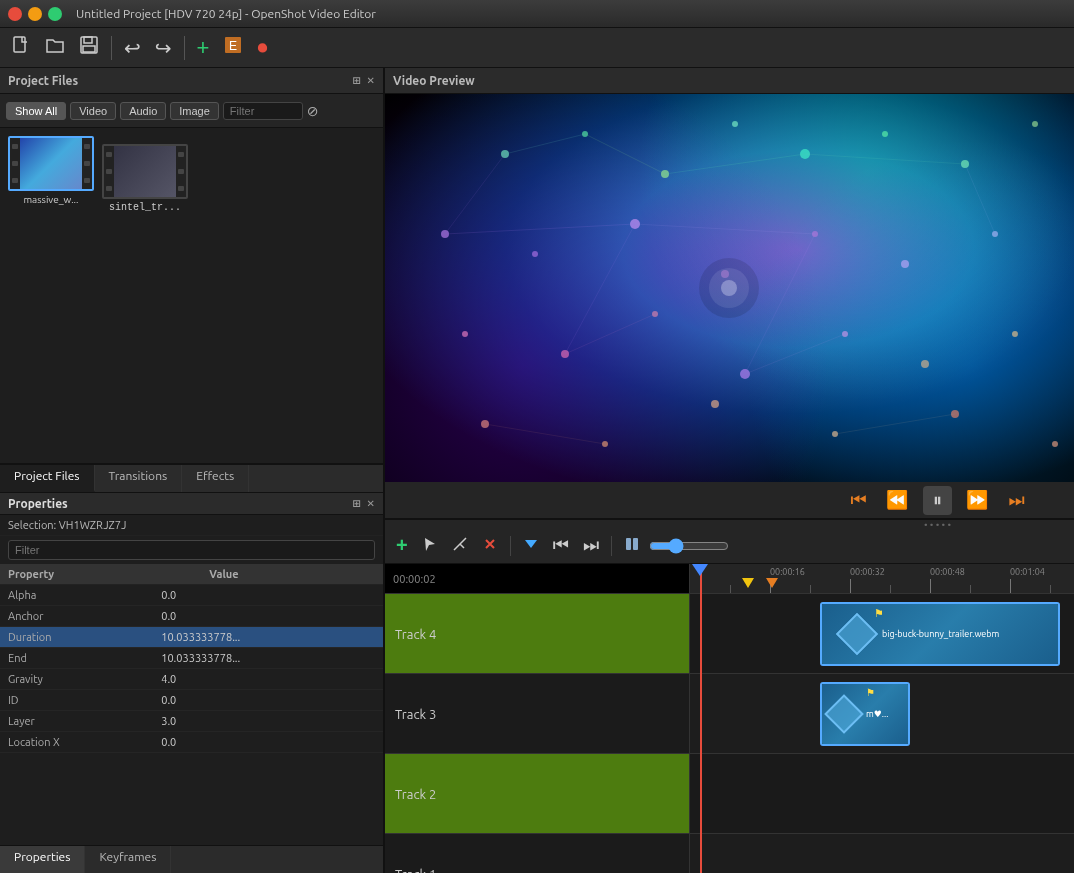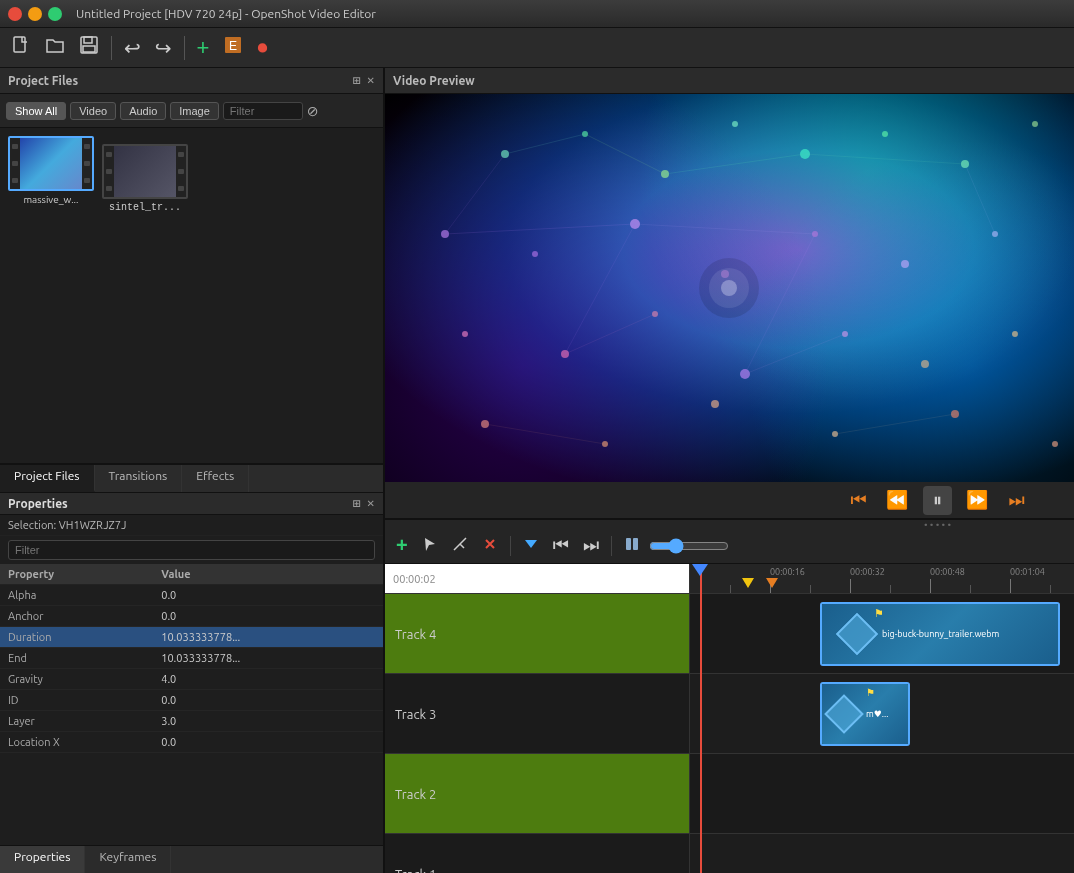--- a/index.html
+++ b/index.html
@@ -272,20 +272,21 @@
       width: calc(100% - 16px);
     }
     #prop-table {
       flex: 1;
       overflow-y: auto;
     }
     .prop-table-header {
       display: flex;
       background: #333;
       border-bottom: 1px solid #222;
+      gap: 48px;
     }
     .prop-col-header {
       padding: 4px 8px;
       font-size: 11px;
       font-weight: bold;
       color: #aaa;
     }
     .prop-col-header.name { width: 40%; }
     .prop-col-header.val { flex: 1; }
     .prop-row {
@@ -436,21 +437,21 @@
     #track-labels {
       width: 305px;
       min-width: 305px;
       background: #1e1e1e;
       border-right: 1px solid #333;
       display: flex;
       flex-direction: column;
     }
     #ruler-spacer {
       height: 30px;
-      background: #ffffff;
+      background: #000000;
       border-bottom: 1px solid #333;
       display: flex;
       align-items: center;
       padding: 0 8px;
       font-size: 11px;
       color: #888;
     }
     .track-label {
       height: 80px;
       border-bottom: 1px solid #333;

